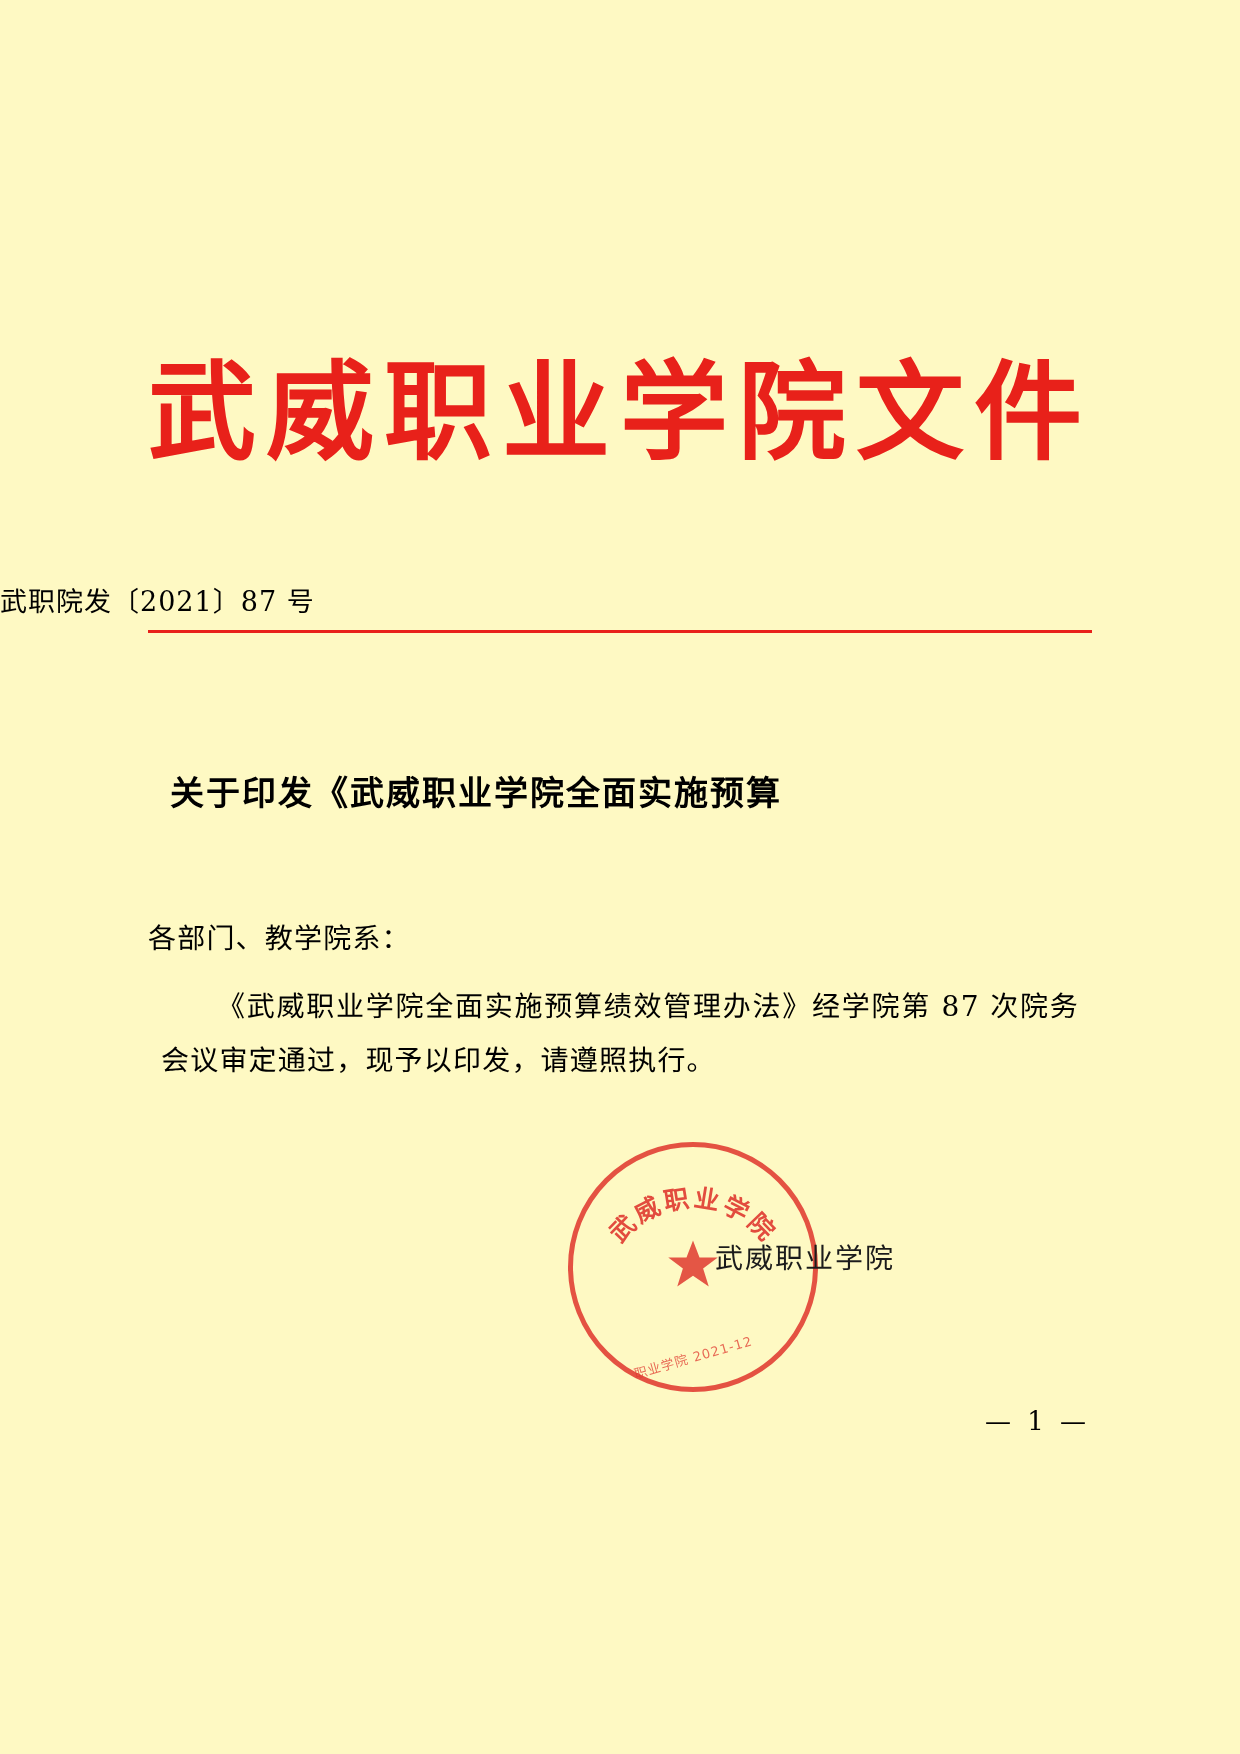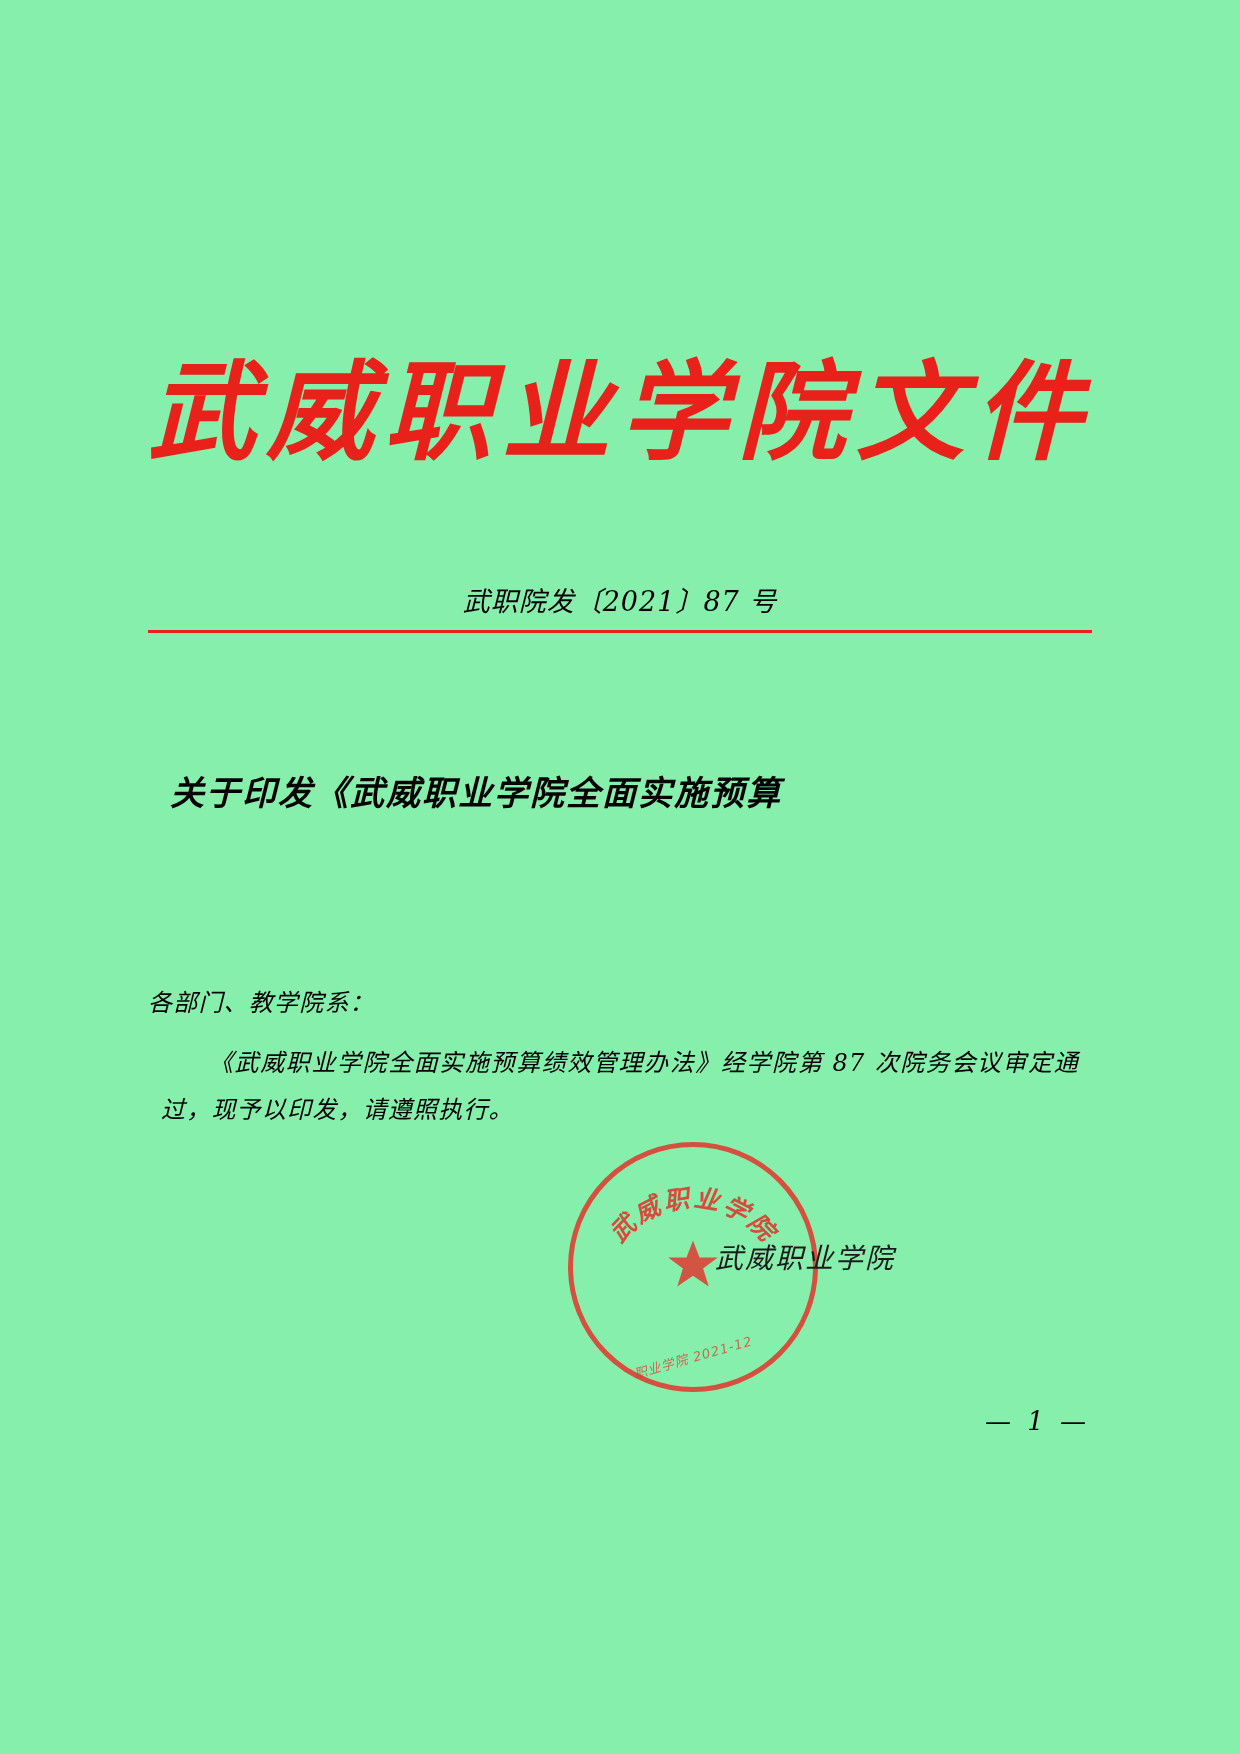--- a/index.html
+++ b/index.html
@@ -10,23 +10,22 @@
   }
   body {
     font-family: "DejaVu Serif", "Liberation Serif", serif;
     color: #000000;
   }
   .page {
     position: relative;
     width: 1240px;
     height: 1754px;
     margin: 0 auto;
-    background: #86efac;
+    background: #fef9c3;
     overflow: hidden;
-    font-style: italic;
   }
 
   
   .masthead {
     position: absolute;
     top: 352px;
     left: 0;
     width: 100%;
     text-align: center;
     color: #e8211a;
@@ -37,21 +36,21 @@
     line-height: 1.12;
     white-space: nowrap;
   }
 
   
   .docnum {
     position: absolute;
     top: 580px;
     left: 0;
     width: 100%;
-    text-align: center;
+    text-align: left;
     font-size: 27px;
     letter-spacing: 1px;
     color: #000;
   }
   .red-rule {
     position: absolute;
     top: 630px;
     left: 148px;
     width: 944px;
     height: 3px;
@@ -70,24 +69,24 @@
     line-height: 1.85;
     letter-spacing: 2px;
   }
   .doc-title .line2 {
     display: block;
   }
 
   
   .body-text {
     position: absolute;
-    top: 980px;
+    top: 912px;
     left: 148px;
     width: 944px;
-    font-size: 24px;
+    font-size: 28px;
     line-height: 1.95;
     letter-spacing: 1.2px;
     text-align: justify;
   }
   .salutation {
     margin: 0 0 2px 0;
   }
   .para {
     margin: 13px;
     text-indent: 2em;

